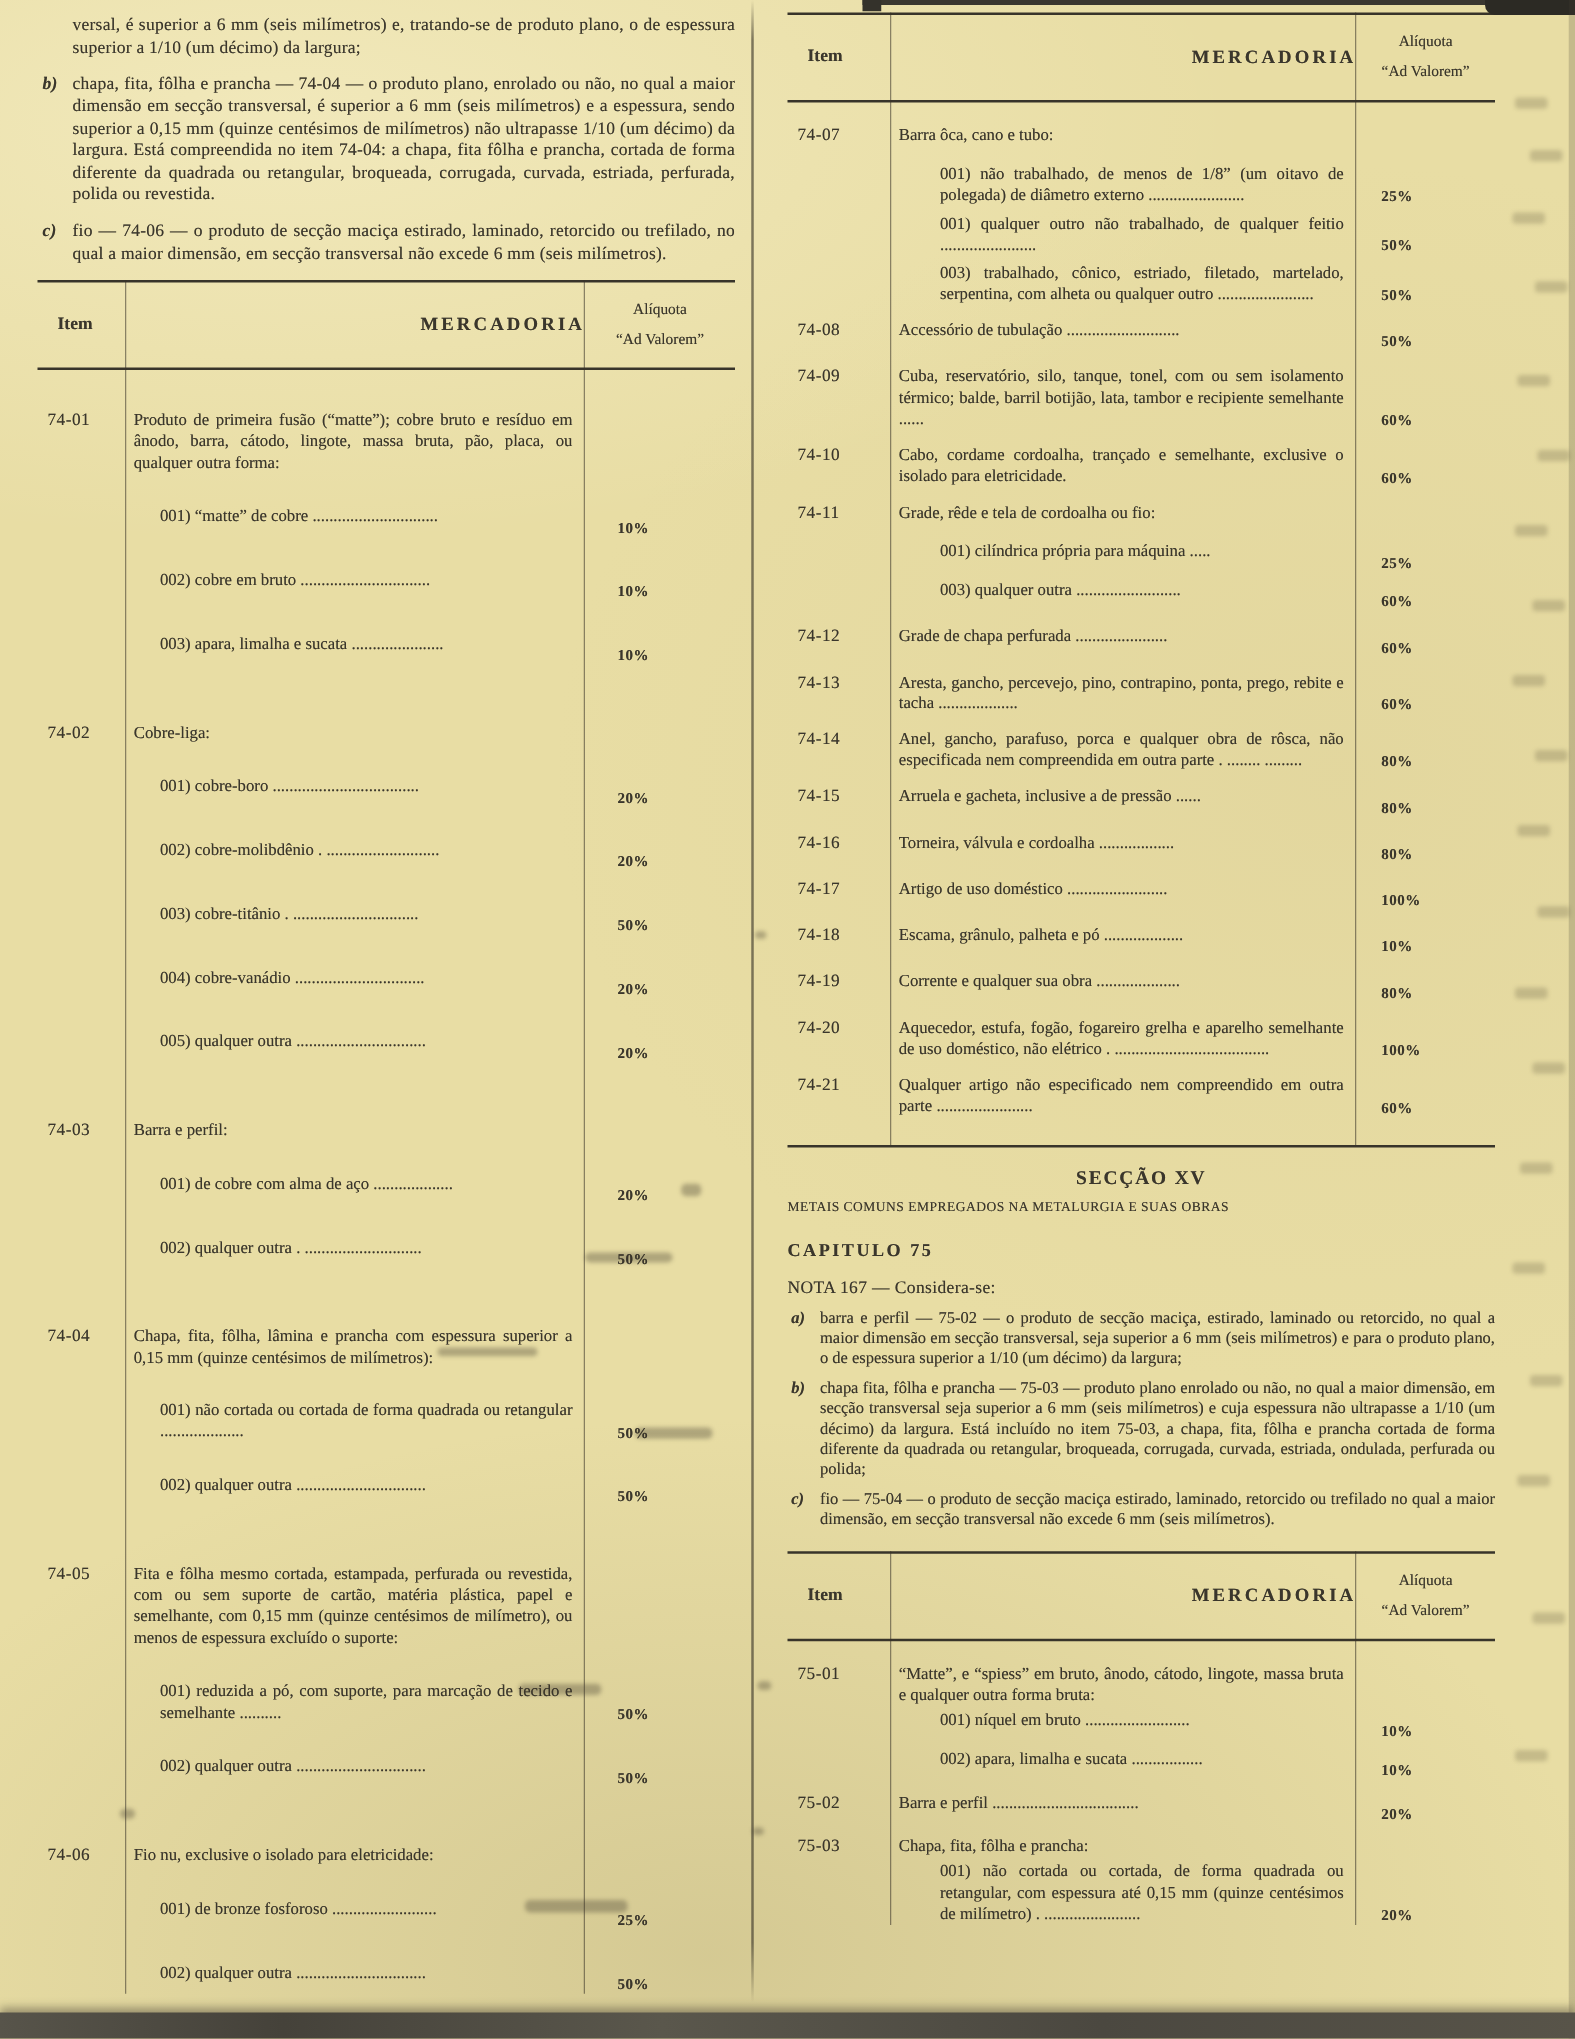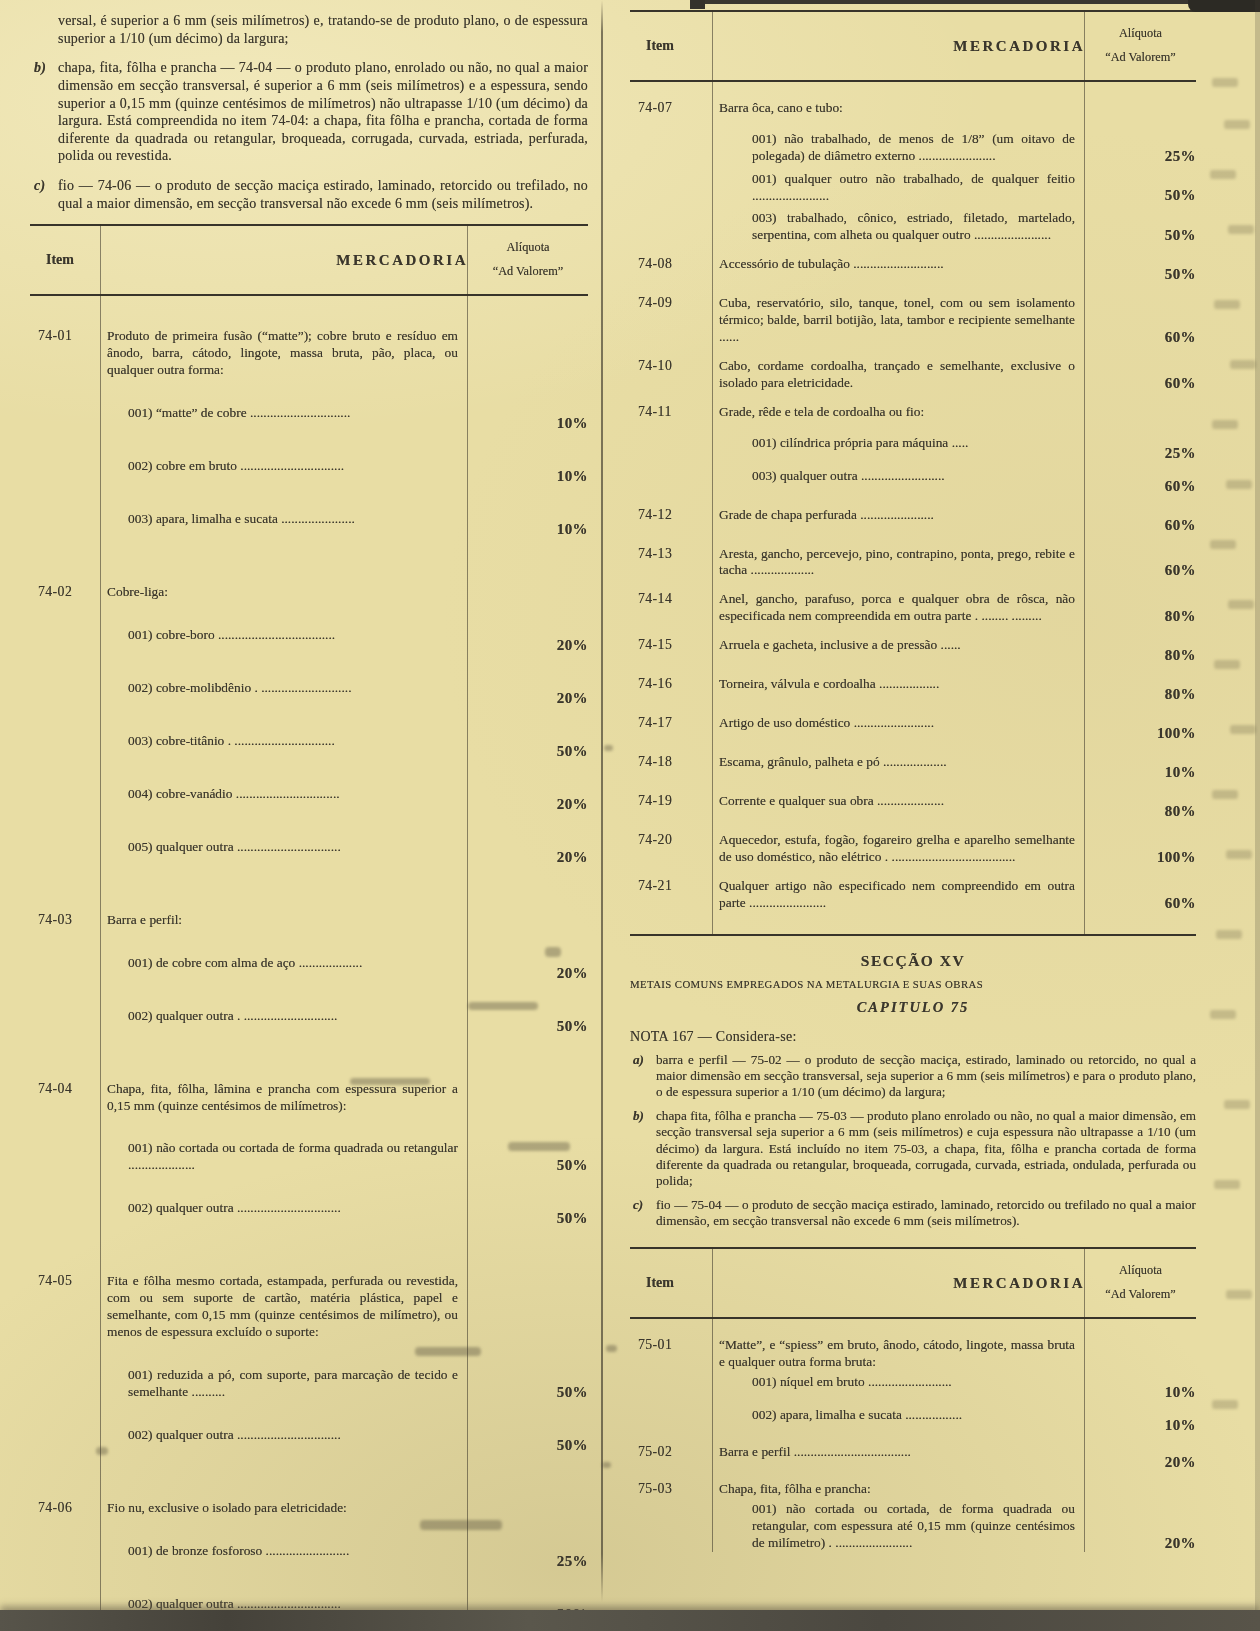--- a/index.html
+++ b/index.html
@@ -53,36 +53,36 @@
   .tight .tbody { padding-top:18px; }
   .end-rule { border-bottom:2.5px solid #38342a; }
   .end-rule .tbody { padding-bottom:10px; }
 
   .erow, .subrow { display:grid; grid-template-columns:var(--c1) 1fr var(--c3); font-size:13.4px; }
   .icode { font-weight:normal; padding-left:8px; font-size:13.8px; letter-spacing:.4px; }
   .desc  { padding-left:7px; padding-right:10px; text-align:justify; line-height:1.26; }
   .stext { padding-right:10px; line-height:1.26; text-align:justify; }
   .loose .stext { padding-left:28px; }
   .tight .stext { padding-left:40px; }
-  .rate { font-weight:bold; align-self:end; letter-spacing:.4px; font-size:15px; text-align:right;margin-top:10px; }
+  .rate { font-weight:bold; align-self:end; letter-spacing:.4px; font-size:12px; text-align:left;margin-top:10px; }
   .loose .rate { padding-left:26px; }
   .tight .rate { padding-left:20px; }
   .loose .entry { margin-bottom:46px; }
   .loose .subrow { margin-top:26px; }
   .tight .entry { margin-bottom:12px; }
   .tight .subrow { margin-top:6px; }
   .tight .erow + .subrow { margin-top:14px; }
   .rb .erow + .subrow { margin-top:3px; }
   .rb .entry { margin-bottom:10px; }
 
   
   .sec { margin-top:16px; }
   .sec-title { text-align:center; font-weight:bold; font-size:15.5px; letter-spacing:1.5px; }
   .sec-sub { font-size:10.8px; letter-spacing:.4px; margin-top:8px; }
-  .sec-chap { text-align:center; font-style:italic; font-weight:bold; font-size:14.5px; letter-spacing:2px; margin-top:9px; }
+  .sec-chap { text-align:left; font-weight:bold; font-size:14.5px; letter-spacing:2px; margin-top:21px; }
   .sec-nsub { text-align:center; font-style:italic; font-size:13.4px; margin-top:7px; }
   .nota-head { margin-top:13px; font-size:14px; letter-spacing:.3px; }
   .npara { display:flex; margin-top:7px; font-size:13.2px; line-height:1.24; text-align:justify; }
   .nlabel { flex:0 0 26px; font-style:italic; font-weight:bold; padding-left:3px; }
   .ntext { flex:1; }
   .rb-table { margin-top:18px; }
 
   
   .edge-bottom{
     position:absolute; left:0; right:0; bottom:0; height:21px;

